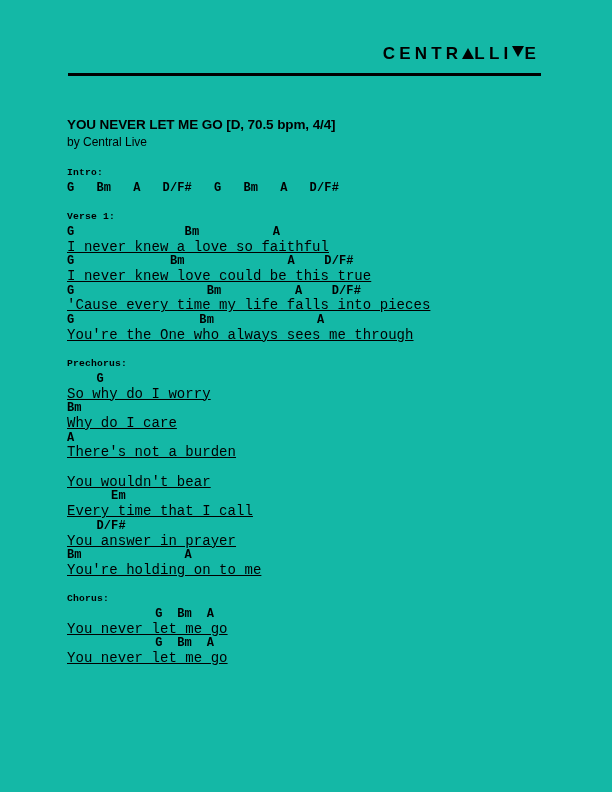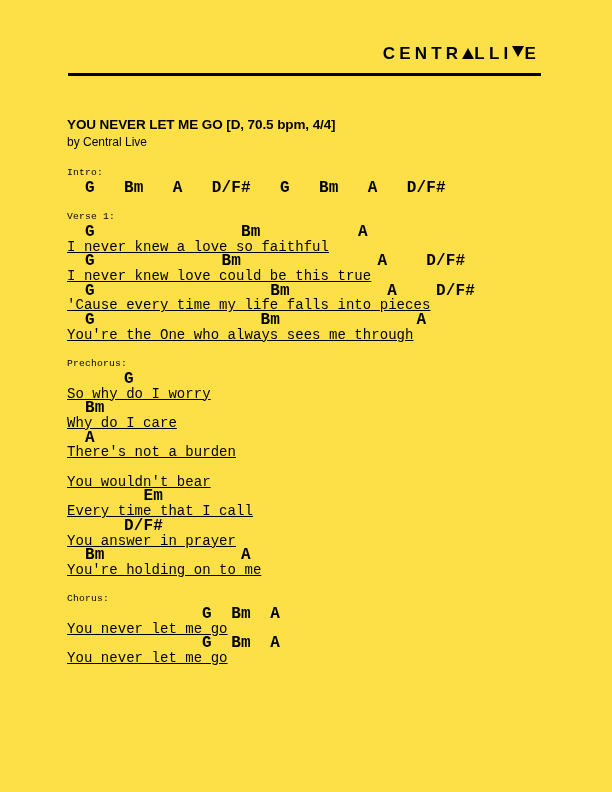--- a/index.html
+++ b/index.html
@@ -4,21 +4,21 @@
 <style>
   html, body {
     margin: 0;
     padding: 0;
     background: #ffffff;
   }
   .page {
     position: relative;
     width: 612px;
     height: 792px;
-    background: #fde047;
+    background: #14b8a6;
     font-family: "Liberation Sans", sans-serif;
     color: #000000;
     overflow: hidden;
   }
 
   
   .brand-logo {
     position: absolute;
     top: 44px;
     right: 72px;
@@ -90,33 +90,32 @@
   }
 
   .chart {
     margin-top: 16px;
     font-family: "Liberation Sans", sans-serif;
     font-size: 9.7px;
     line-height: 14.7px;
     white-space: pre;
   }
   .section-heading {
-    font-weight: normal;
+    font-weight: bold;
     font-size: 9.7px;
     line-height: 14.7px;
     white-space: pre;
     letter-spacing: 0.2px;
   }
   .chord-line {
     font-weight: bold;
-    font-size: 16px;
+    font-size: 12px;
     line-height: 14.7px;
     white-space: pre;
     letter-spacing: 0.15px;
-    margin-left: 18px;
   }
   .lyric-line {
     font-weight: normal;
     font-size: 14px;
     line-height: 14.7px;
     white-space: pre;
     letter-spacing: 0.05px;
     text-decoration: underline;
   }
   .blank-line {

